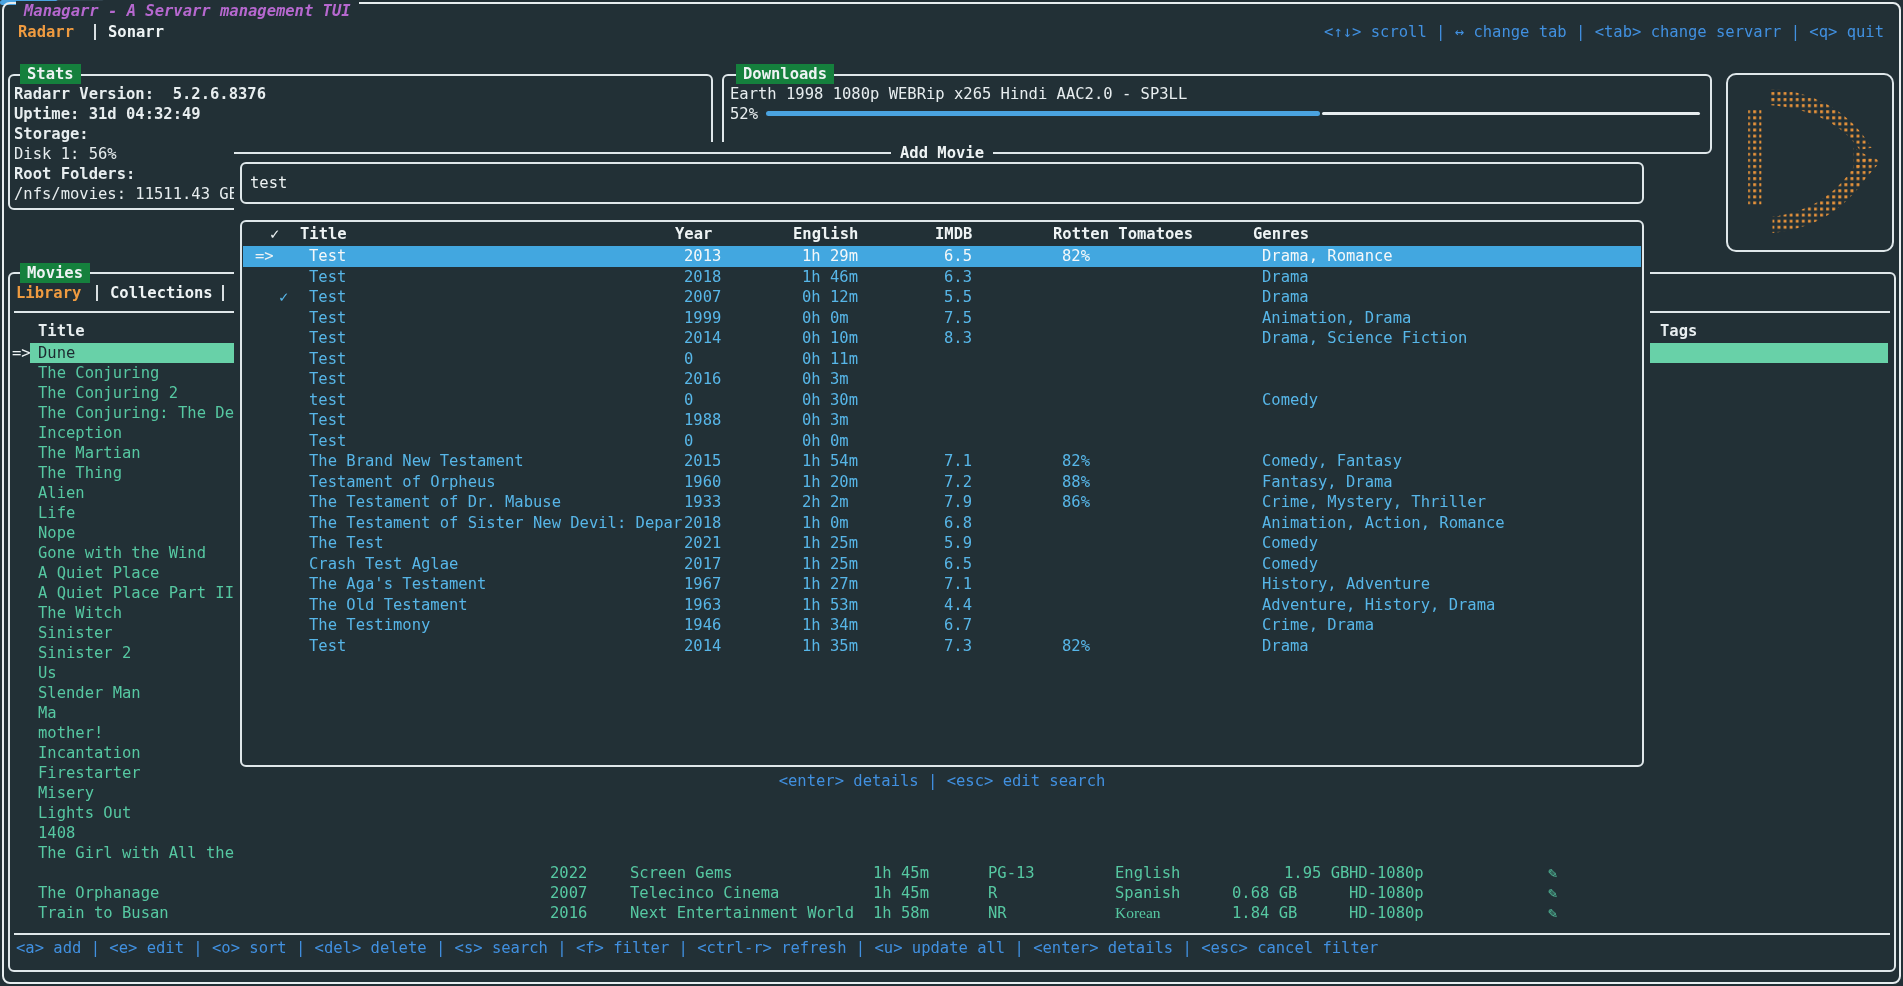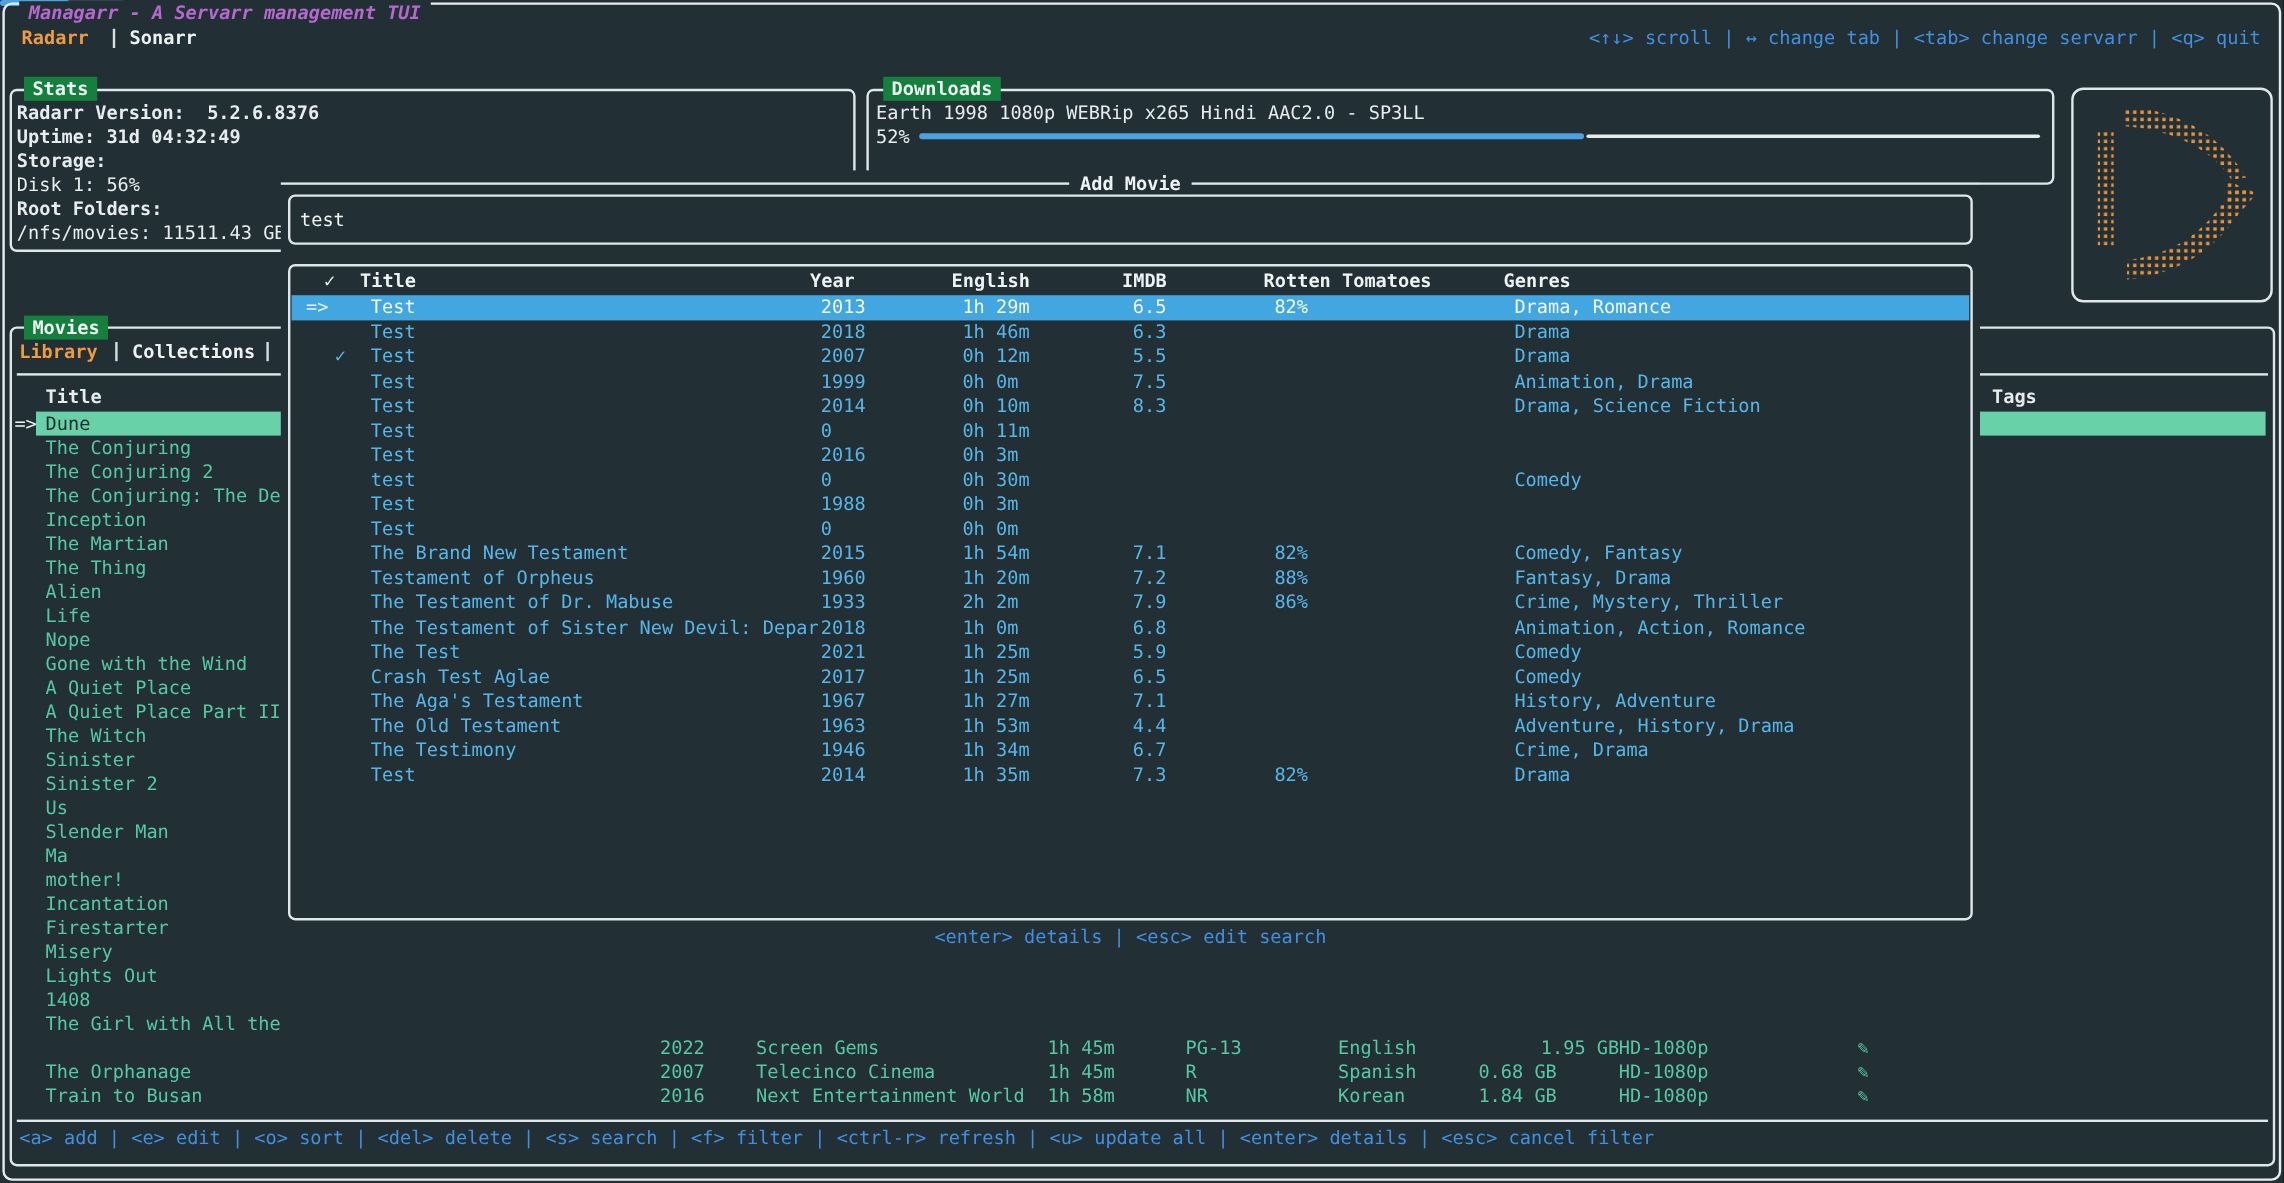--- a/index.html
+++ b/index.html
@@ -233,21 +233,21 @@
       <div class="det" style="left: 873px; top: 883px;">1h 45m</div>
       <div class="det" style="left: 988px; top: 883px;">R</div>
       <div class="det" style="left: 1115px; top: 883px;">Spanish</div>
       <div class="det" style="left: 1232px; top: 883px;">0.68 GB</div>
       <div class="det" style="left: 1349px; top: 883px;">HD-1080p</div>
       <div class="det" style="left: 1548px; top: 883px;">✎</div>
       <div class="det" style="left: 550px; top: 903px;">2016</div>
       <div class="det" style="left: 630px; top: 903px;">Next Entertainment World</div>
       <div class="det" style="left: 873px; top: 903px;">1h 58m</div>
       <div class="det" style="left: 988px; top: 903px;">NR</div>
-      <div class="det" style="left: 1115px; top: 903px;">Korean</div>
+      <div class="det" style="left: 1115px; top: 903px; font-family: Liberation Serif, serif;">Korean</div>
       <div class="det" style="left: 1232px; top: 903px;">1.84 GB</div>
       <div class="det" style="left: 1349px; top: 903px;">HD-1080p</div>
       <div class="det" style="left: 1548px; top: 903px;">✎</div>
     </div>
   <div class="hline" id="movies-help-sep"></div>
   <div class="abs blue" id="movies-hints">&lt;a&gt; add | &lt;e&gt; edit | &lt;o&gt; sort | &lt;del&gt; delete | &lt;s&gt; search | &lt;f&gt; filter | &lt;ctrl-r&gt; refresh | &lt;u&gt; update all | &lt;enter&gt; details | &lt;esc&gt; cancel filter</div>
 
   <div id="modal">
     <div id="modal-topline"></div>
     <div id="modal-title"><span>Add Movie</span></div>

